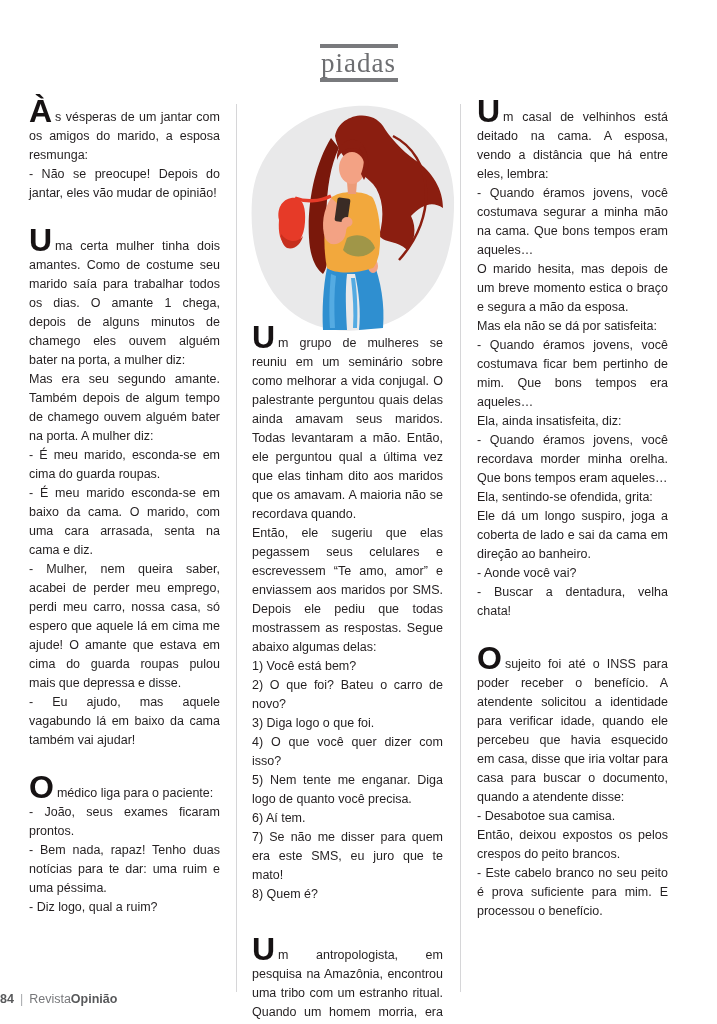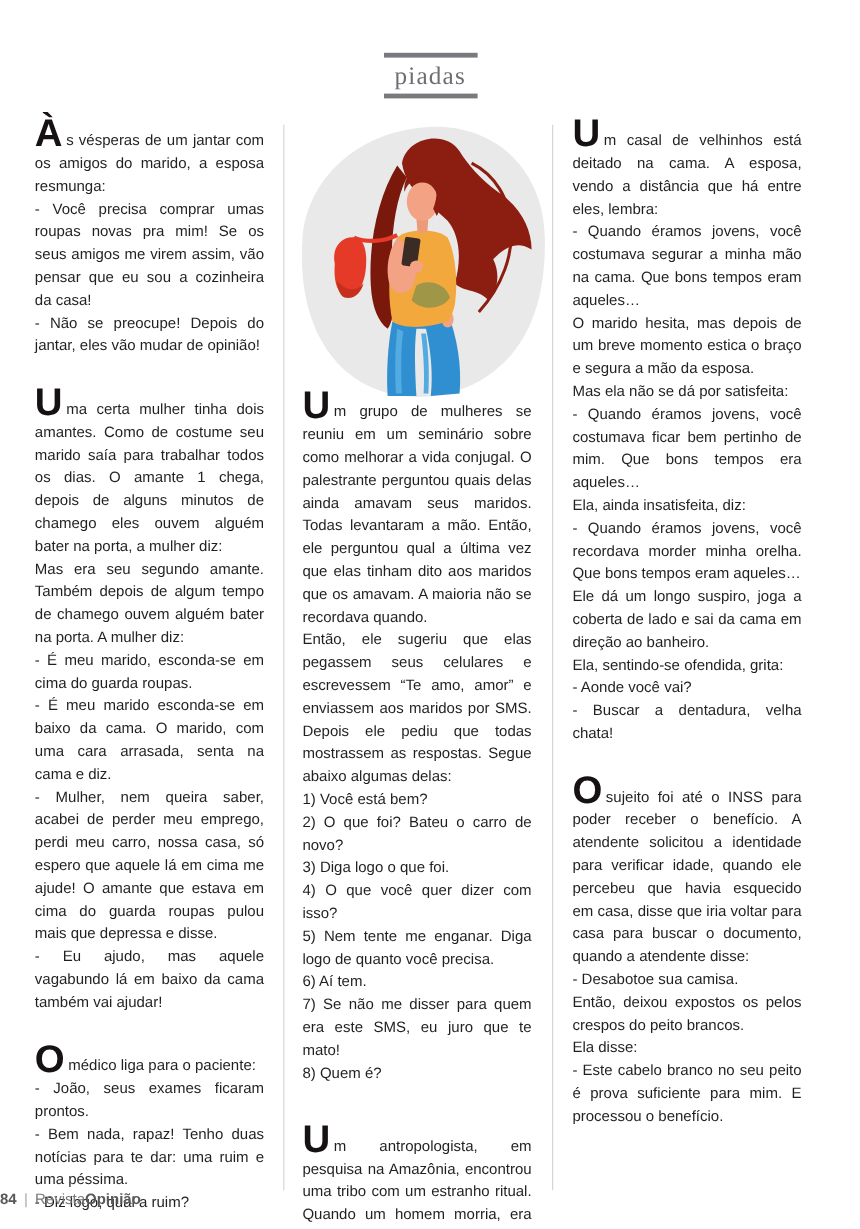--- a/index.html
+++ b/index.html
@@ -3,21 +3,21 @@
 <meta charset="utf-8">
 <style>
   html,body{margin:0;padding:0;background:#ffffff;}
   .page{position:relative;width:717px;height:1024px;background:#fff;overflow:hidden;
         font-family:"Liberation Sans","DejaVu Sans",sans-serif;color:#231f20;}
 
   
   .header{position:absolute;top:44px;left:0;right:0;text-align:center;}
   .header .rule{width:78px;height:4px;background:#797a7d;margin:0 auto;}
   .header-title{font-family:"Liberation Serif","DejaVu Serif",serif;
-                font-size:21px;color:#6d6e71;line-height:30px;letter-spacing:1px;}
+                font-size:27px;color:#6d6e71;line-height:30px;letter-spacing:1px;}
 
   
   .vline{position:absolute;top:104px;height:888px;width:1px;background:#d6d6d8;}
   .v1{left:236px;} .v2{left:460px;}
 
   
   .col{position:absolute;width:191px;font-size:12.5px;line-height:19px;
        text-align:justify;hyphens:auto;}
   .col1{left:29px;top:108px;}
   .col2{left:252px;top:334px;}
@@ -75,21 +75,20 @@
       <path d="M88,100 C80,112 78,128 82,140 C86,148 94,148 100,142 C104,136 104,128 102,120 C100,112 94,104 88,100 Z" fill="#f3a284"></path>
       <path d="M82,138 C90,132 98,124 102,116 L108,122 C104,132 96,142 88,146 Z" fill="#f3a284"></path>
       <rect x="93" y="100" width="13" height="24" rx="2" fill="#3a2b25" transform="rotate(8 100 112)"></rect>
       <ellipse cx="104" cy="124" rx="5.5" ry="5" fill="#f3a284"></ellipse>
     </svg>
   </div>
 
   <section class="col col1">
     <article class="joke">
       <p class="p"><span class="dropcap">À</span><span>s vésperas de um jantar com os amigos do marido, a esposa resmunga:</span></p>
-      <p class="p">- Você precisa comprar umas roupas novas pra mim! Se os seus amigos me virem assim, vão pensar que eu sou a cozinheira da casa!</p>
       <p class="p">- Não se preocupe! Depois do jantar, eles vão mudar de opinião!</p>
     </article>
     <article class="joke">
       <p class="p"><span class="dropcap">U</span><span>ma certa mulher tinha dois amantes. Como de costume seu marido saía para trabalhar todos os dias. O amante 1 chega, depois de alguns minutos de chamego eles ouvem alguém bater na porta, a mulher diz:</span></p>
       <p class="p">Mas era seu segundo amante. Também depois de algum tempo de chamego ouvem alguém bater na porta. A mulher diz:</p>
       <p class="p">- É meu marido, esconda-se em cima do guarda roupas.</p>
       <p class="p">- É meu marido esconda-se em baixo da cama. O marido, com uma cara arrasada, senta na cama e diz.</p>
       <p class="p">- Mulher, nem queira saber, acabei de perder meu emprego, perdi meu carro, nossa casa, só espero que aquele lá em cima me ajude! O amante que estava em cima do guarda roupas pulou mais que depressa e disse.</p>
       <p class="p">- Eu ajudo, mas aquele vagabundo lá em baixo da cama também vai ajudar!</p>
     </article>
@@ -123,30 +122,29 @@
 
   <section class="col col3">
     <article class="joke">
       <p class="p"><span class="dropcap">U</span><span>m casal de velhinhos está deitado na cama. A esposa, vendo a distância que há entre eles, lembra:</span></p>
       <p class="p">- Quando éramos jovens, você costumava segurar a minha mão na cama. Que bons tempos eram aqueles…</p>
       <p class="p">O marido hesita, mas depois de um breve momento estica o braço e segura a mão da esposa.</p>
       <p class="p">Mas ela não se dá por satisfeita:</p>
       <p class="p">- Quando éramos jovens, você costumava ficar bem pertinho de mim. Que bons tempos era aqueles…</p>
       <p class="p">Ela, ainda insatisfeita, diz:</p>
       <p class="p">- Quando éramos jovens, você recordava morder minha orelha. Que bons tempos eram aqueles…</p>
+      <p class="p">Ela, sentindo-se ofendida, grita:</p>
       <p class="p">Ele dá um longo suspiro, joga a coberta de lado e sai da cama em direção ao banheiro.</p>
-      <p class="p">Ela, sentindo-se ofendida, grita:</p>
       <p class="p">- Aonde você vai?</p>
       <p class="p">- Buscar a dentadura, velha chata!</p>
     </article>
     <article class="joke">
       <p class="p"><span class="dropcap">O</span><span>sujeito foi até o INSS para poder receber o benefício. A atendente solicitou a identidade para verificar idade, quando ele percebeu que havia esquecido em casa, disse que iria voltar para casa para buscar o documento, quando a atendente disse:</span></p>
       <p class="p">- Desabotoe sua camisa.</p>
       <p class="p">Então, deixou expostos os pelos crespos do peito brancos.</p>
-      <p class="p">Ela disse:</p>
       <p class="p">- Este cabelo branco no seu peito é prova suficiente para mim. E processou o benefício.</p>
 
     </article>
   </section>
 
   <div class="footer">
     <span class="pg">84</span><span class="divider">|</span><span class="brand-light">Revista</span><span class="brand-bold">Opinião</span>
   </div>
 
 </div>

